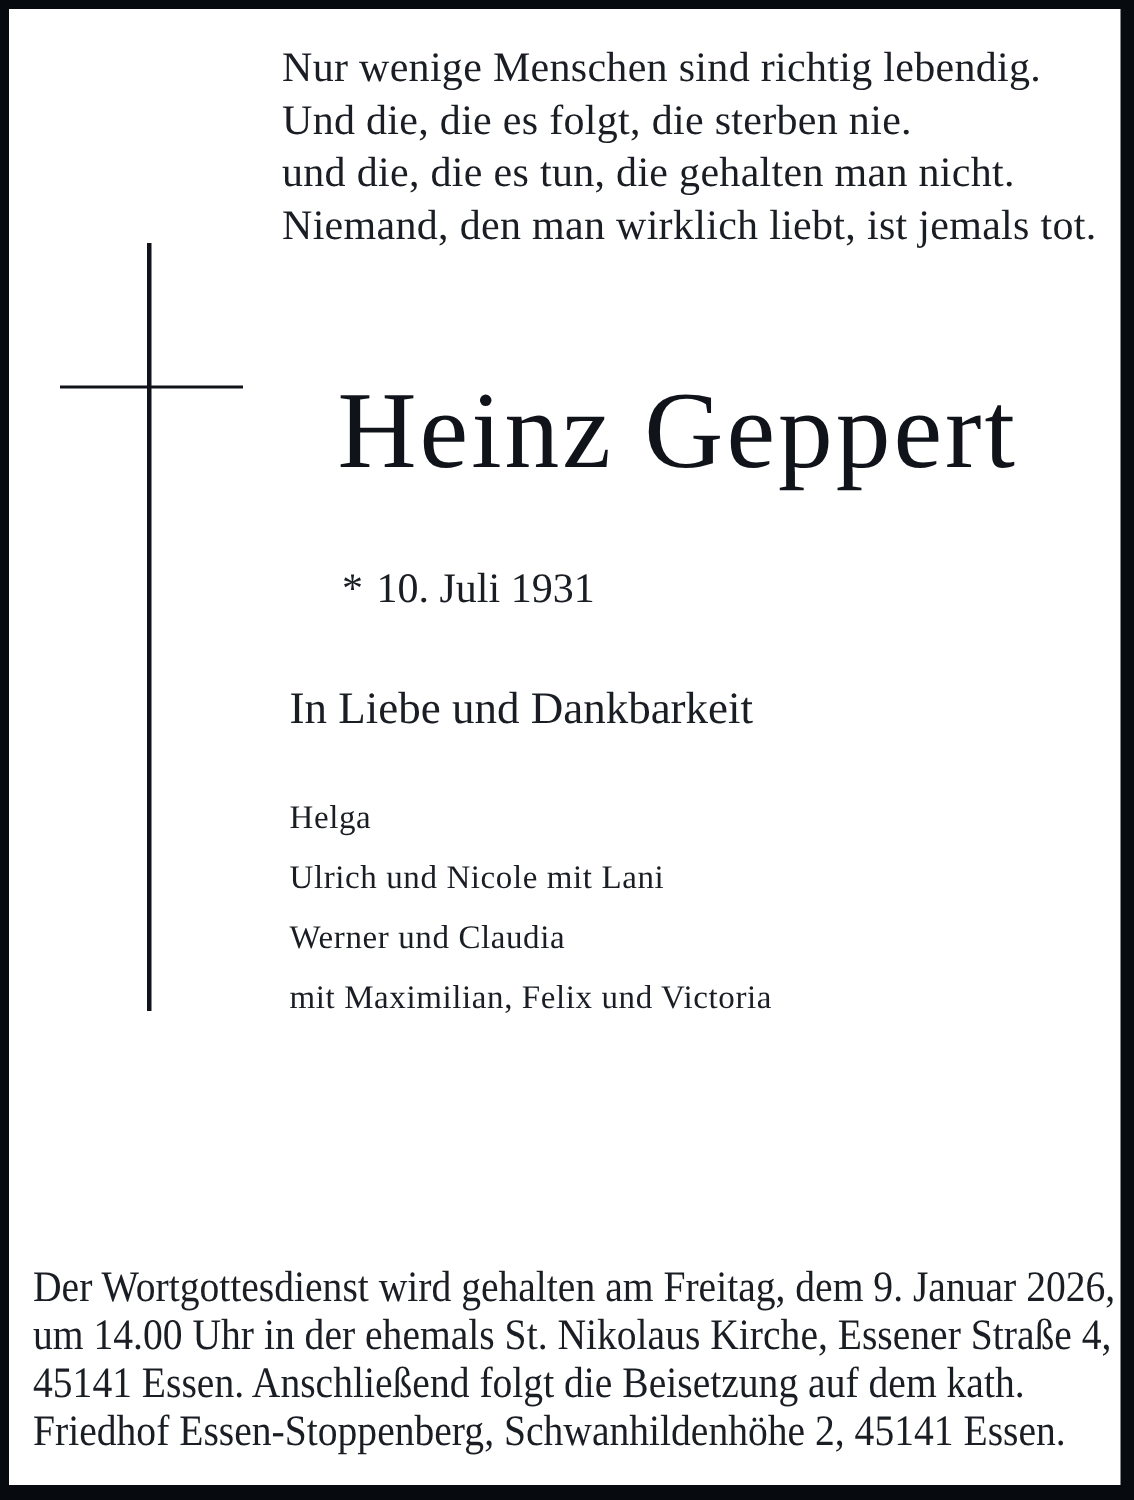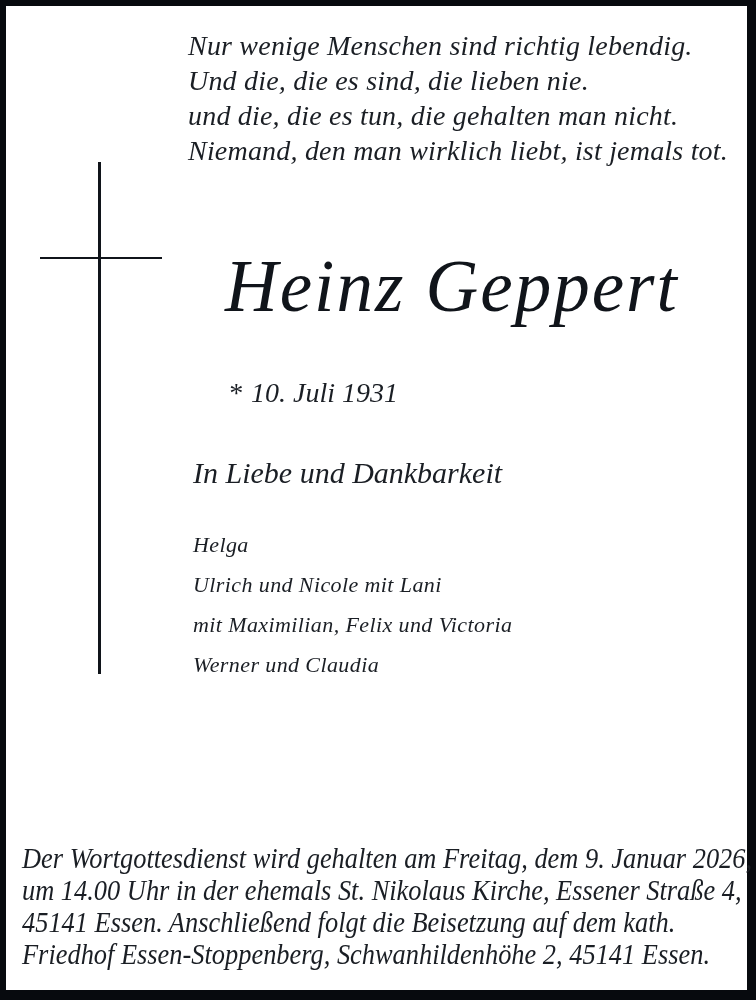--- a/index.html
+++ b/index.html
@@ -9,21 +9,21 @@
     --paper:#ffffff;
   }
   html,body{margin:0;padding:0;}
   body{
     width:756px;height:1000px;
     background:var(--paper);
     font-family:"Liberation Serif","DejaVu Serif",serif;
     color:var(--ink);
     overflow:hidden;
   }
-  .page{position:relative;width:756px;height:1000px;background:var(--paper);font-style:italic;}
+  .page{position:relative;width:756px;height:1000px;background:var(--paper);}
 
   
   .frame{position:absolute;background:var(--frame);}
   .frame-top{left:0;top:0;width:756px;height:6px;}
   .frame-left{left:0;top:0;width:6px;height:1000px;}
   .frame-right{left:747px;top:0;width:9px;height:1000px;}
   .frame-bottom{left:0;top:990px;width:756px;height:10px;}
 
   
   .poem{position:absolute;left:188px;top:28px;font-size:28px;line-height:35px;letter-spacing:.2px;white-space:nowrap;}
@@ -59,43 +59,43 @@
 
 <div class="page">
 
   <div class="frame frame-top"></div>
   <div class="frame frame-left"></div>
   <div class="frame frame-right"></div>
   <div class="frame frame-bottom"></div>
 
   <div class="poem">
     <div class="poem-line">Nur wenige Menschen sind richtig lebendig.</div>
-    <div class="poem-line">Und die, die es sind, die lieben nie.</div>
+    <div class="poem-line">Und die, die es folgt, die sterben nie.</div>
     <div class="poem-line">und die, die es tun, die gehalten man nicht.</div>
     <div class="poem-line">Niemand, den man wirklich liebt, ist jemals tot.</div>
   </div>
 
   <div class="cross">
     <div class="cross-v"></div>
     <div class="cross-h"></div>
   </div>
 
   <h1 class="name">Heinz Geppert</h1>
 
   <div class="date date-birth">
     <span class="sym">*</span><span>10. Juli 1931</span>
   </div>
 
   <div class="tribute">In Liebe und Dankbarkeit</div>
 
   <div class="mourners">
     <div class="mourner-line">Helga</div>
     <div class="mourner-line">Ulrich und Nicole mit Lani</div>
+    <div class="mourner-line">Werner und Claudia</div>
     <div class="mourner-line">mit Maximilian, Felix und Victoria</div>
-    <div class="mourner-line">Werner und Claudia</div>
   </div>
 
 
   <div class="service">
     <div>Der Wortgottesdienst wird gehalten am Freitag, dem 9. Januar 2026,</div>
     <div>um 14.00 Uhr in der ehemals St. Nikolaus Kirche, Essener Straße 4,</div>
     <div>45141 Essen. Anschließend folgt die Beisetzung auf dem kath.</div>
     <div>Friedhof Essen-Stoppenberg, Schwanhildenhöhe 2, 45141 Essen.</div>
   </div>
 

